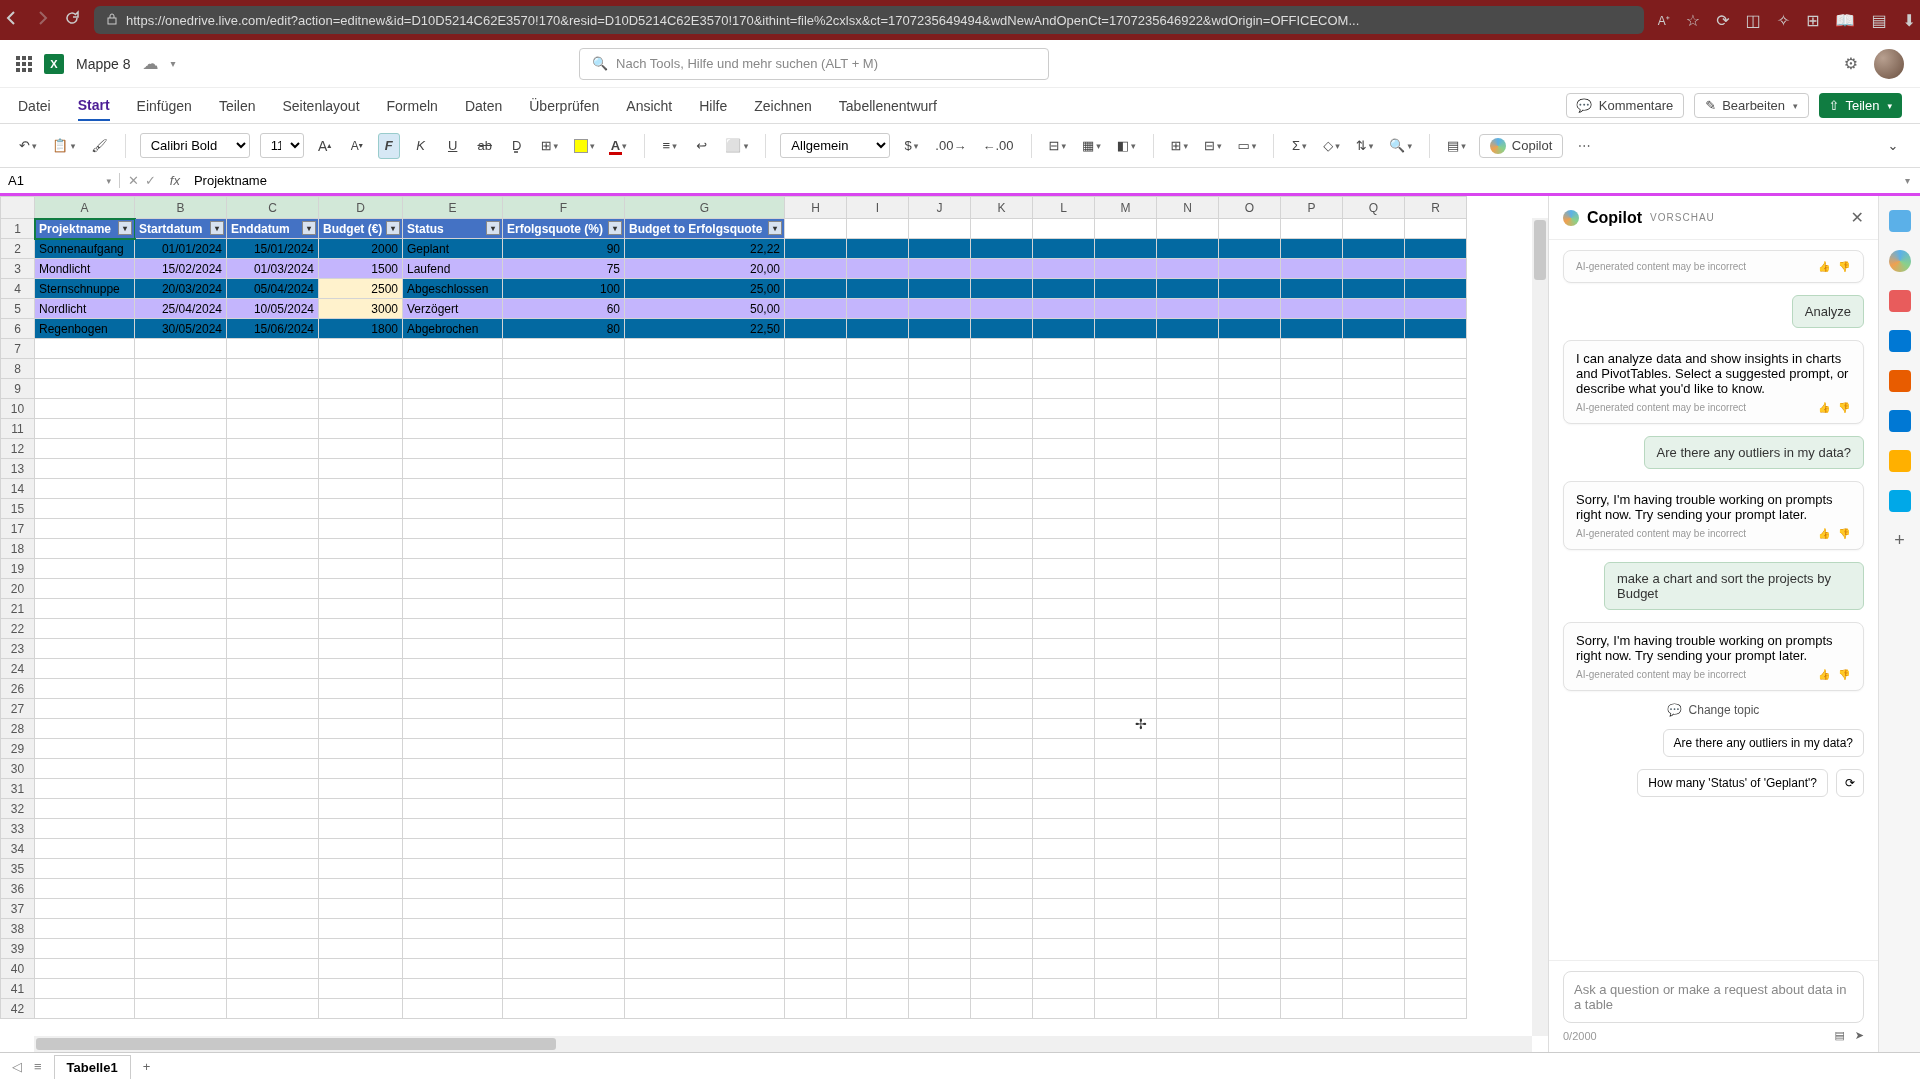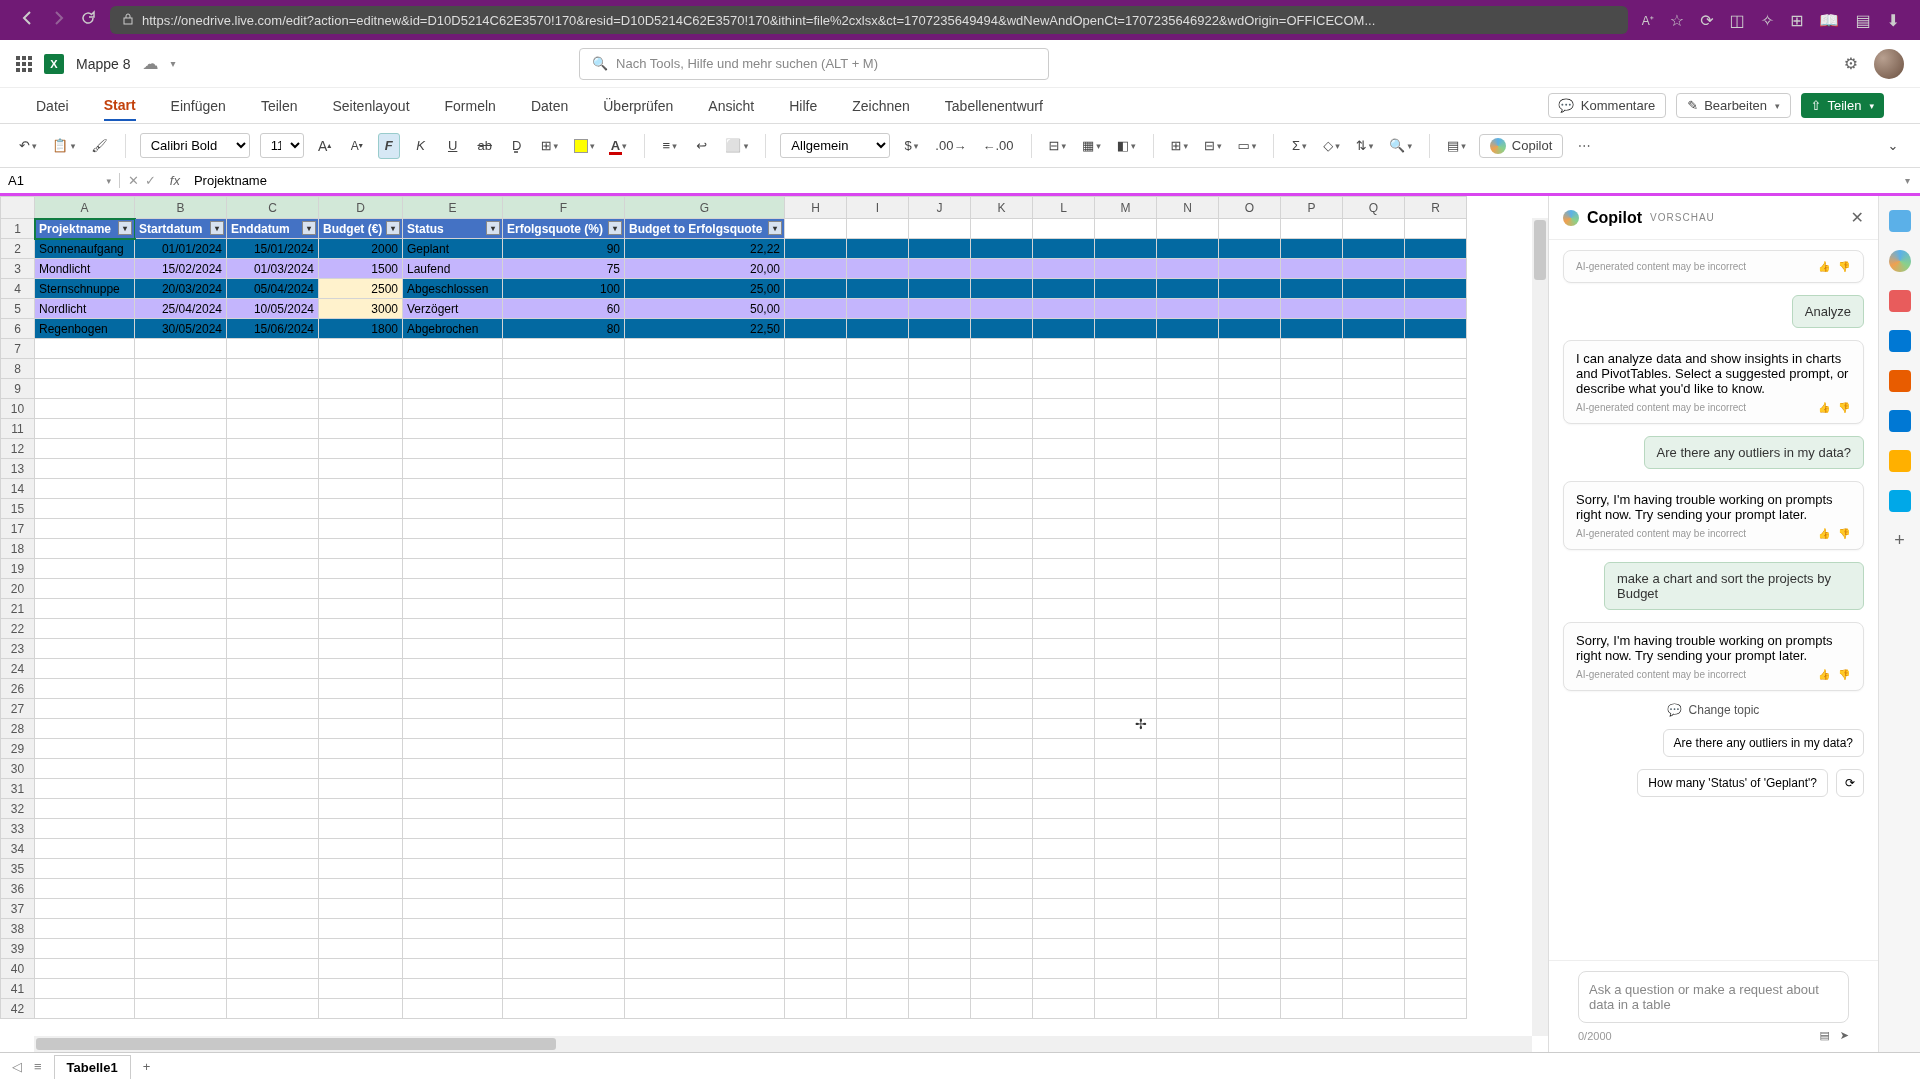--- a/index.html
+++ b/index.html
@@ -1,37 +1,37 @@
 <!DOCTYPE html>
 <html><head>
 <meta charset="utf-8">
 <style>
 * { margin: 0; padding: 0; box-sizing: border-box; font-family: 'Segoe UI', Arial, sans-serif; }
 body { background: #fff; overflow: hidden; width: 1920px; height: 1080px; position: relative; }
 
 
-.browser-bar { height: 40px; background: #701a75; display: flex; align-items: center; padding: 0 20px; gap: 14px; color: #ccc; }
+.browser-bar { height: 40px; background: #7f1d1d; display: flex; align-items: center; padding: 0 4px; gap: 14px; color: #ccc; }
 .browser-bar .url-bar { flex: 1; background: #4a4a4a; border-radius: 6px; height: 28px; display: flex; align-items: center; padding: 0 12px; font-size: 13px; color: #ddd; gap: 8px; }
 .browser-bar svg { fill: #ccc; }
 .browser-icons-right { display: flex; gap: 16px; align-items: center; }
 
 
 .title-row { height: 48px; display: flex; align-items: center; padding: 0 16px; gap: 12px; border-bottom: 1px solid #eee; }
 .waffle { display: grid; grid-template-columns: repeat(3,4px); grid-template-rows: repeat(3,4px); gap: 2px; }
 .waffle div { background: #555; }
 .app-icon { width: 20px; height: 20px; background: #107c41; display: flex; align-items: center; justify-content: center; color: #fff; font-size: 11px; font-weight: bold; border-radius: 2px; }
 .doc-name { font-size: 14px; color: #333; }
 .title-search { margin: 0 auto; width: 470px; height: 32px; border: 1px solid #ccc; border-radius: 4px; display: flex; align-items: center; padding: 0 12px; gap: 8px; color: #888; font-size: 13px; }
 .title-right { display: flex; align-items: center; gap: 16px; margin-left: auto; }
 .avatar { width: 30px; height: 30px; border-radius: 50%; background: radial-gradient(circle at 30% 30%, #b8a090, #6b5040); }
 
 
-.ribbon-tabs { height: 36px; display: flex; align-items: center; padding: 0 36px; gap: 35px; font-size: 14px; color: #444; border-bottom: 1px solid #ddd; }
+.ribbon-tabs { height: 36px; display: flex; align-items: center; padding: 0 18px; gap: 27px; font-size: 14px; color: #444; border-bottom: 1px solid #ddd; }
 .ribbon-tabs .tab { cursor: pointer; padding: 6px 0; }
-.ribbon-tabs .tab.active { color: #c2410c; border-bottom: 2px solid #185abd; font-weight: 600; }
+.ribbon-tabs .tab.active { color: #4c1d95; border-bottom: 2px solid #185abd; font-weight: 600; }
 .ribbon-right { margin-left: auto; display: flex; gap: 10px; }
 .rbtn { border: 1px solid #ccc; border-radius: 4px; padding: 4px 10px; font-size: 13px; display: flex; align-items: center; gap: 6px; background: #fff; }
 .rbtn.green { background: #107c41; color: #fff; border: none; }
 
 
 .toolbar { height: 44px; display: flex; align-items: center; padding: 0 16px; gap: 10px; border-bottom: 1px solid #ddd; font-size: 13px; color: #444; }
 .toolbar .sep { width: 1px; height: 24px; background: #ddd; margin: 0 4px; }
 .toolbar select, .toolbar input { border: 1px solid #ccc; border-radius: 3px; padding: 3px 6px; font-size: 13px; background: #fff; }
 .fontname { width: 110px; }
 .fontsize { width: 44px; }
@@ -65,21 +65,21 @@
 .cp-badge { font-size: 10px; color: #888; letter-spacing: 1px; }
 .cp-close { margin-left: auto; font-size: 16px; cursor: pointer; color: #666; }
 .cp-body { flex: 1; overflow-y: auto; padding: 10px 14px; display: flex; flex-direction: column; gap: 12px; font-size: 13px; }
 .cp-card { border: 1px solid #e2e2e2; border-radius: 8px; padding: 10px 12px; background: #fdfdfd; box-shadow: 0 1px 2px rgba(0,0,0,0.04); }
 .cp-disclaimer { font-size: 10px; color: #999; margin-top: 6px; display: flex; justify-content: space-between; align-items: center; }
 .cp-thumbs { display: flex; gap: 8px; color: #888; }
 .cp-chip { align-self: flex-end; background: #e6f2ea; border: 1px solid #b8d8c0; border-radius: 6px; padding: 8px 12px; font-size: 13px; color: #333; max-width: 240px; }
 .cp-chip.wide { max-width: 260px; text-align: left; }
 .cp-sugg { border: 1px solid #ddd; border-radius: 6px; padding: 6px 10px; font-size: 12px; align-self: flex-end; display: flex; align-items: center; gap: 6px; }
 .cp-change { align-self: center; display: flex; gap: 6px; color: #555; font-size: 12px; align-items: center; }
-.cp-input-area { border-top: 1px solid #eee; padding: 10px 29px; }
+.cp-input-area { border-top: 1px solid #eee; padding: 10px 14px; }
 .cp-input { border: 1px solid #ddd; border-radius: 8px; padding: 10px; font-size: 13px; color: #888; min-height: 52px; }
 .cp-input-footer { display: flex; justify-content: space-between; align-items: center; margin-top: 6px; font-size: 11px; color: #999; }
 .cp-send { display: flex; gap: 10px; color: #666; }
 
 
 .sheet { border-collapse: collapse; font-size: 12px; table-layout: fixed; }
 .sheet th, .sheet td { border: 1px solid #d4d4d4; height: 20px; padding: 0 4px; white-space: nowrap; overflow: hidden; }
 .sheet .colhdr { background: #f0f0f0; text-align: center; font-weight: normal; color: #555; height: 22px; }
 .sheet .colhdr.sel { background: #d2e8d8; }
 .sheet .rowhdr { background: #f0f0f0; text-align: center; width: 34px; font-weight: normal; color: #555; }

